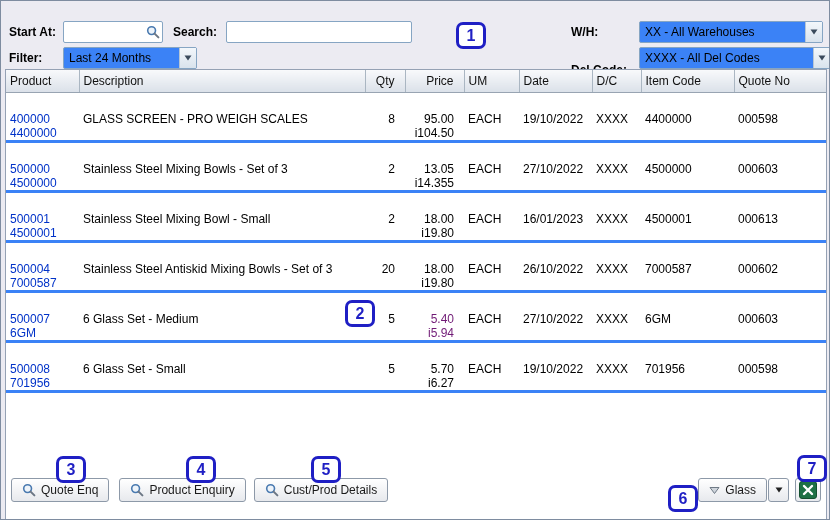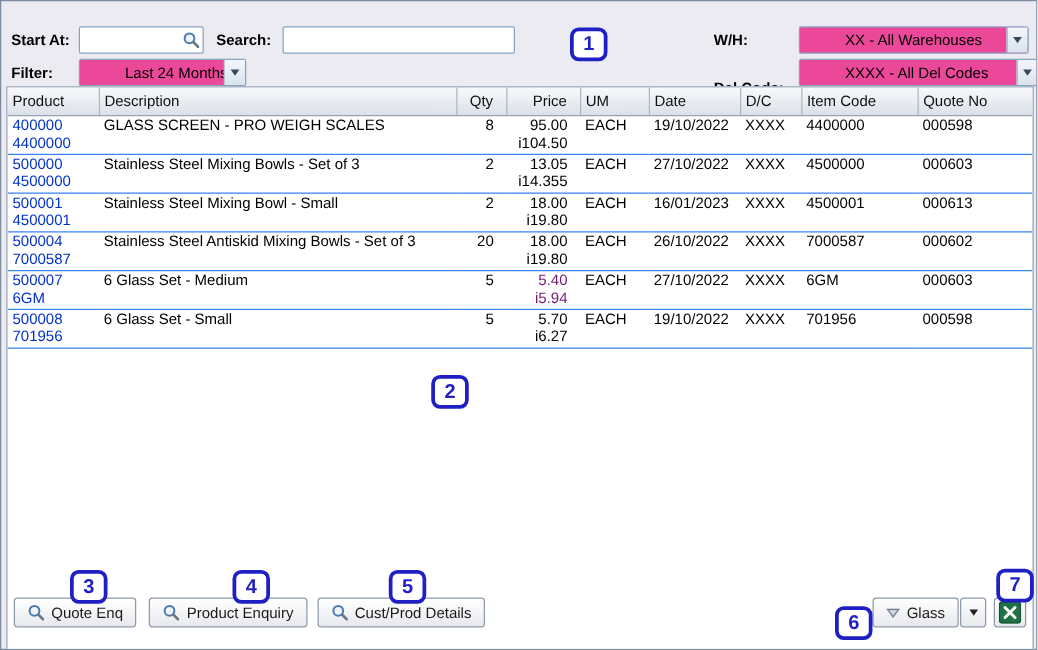--- a/index.html
+++ b/index.html
@@ -24,22 +24,22 @@
     border: none; background: transparent; padding: 0; cursor: pointer;
     display: flex; align-items: center; justify-content: center;
   }
 
   .textbox {
     position: absolute; height: 22px; border: 1px solid #86a5c3; border-radius: 2px;
     background: #fff; padding: 0 4px; font: 12px "Liberation Sans", sans-serif;
   }
 
   .combo {
-    position: absolute; height: 22px; background: #ec4899; border: 1px solid #86a5c3;
-    border-radius: 2px; display: flex; align-items: center; cursor: pointer; padding-left: 31px;
+    position: absolute; height: 22px; background: #3b82f6; border: 1px solid #86a5c3;
+    border-radius: 2px; display: flex; align-items: center; cursor: pointer;
   }
   .combo-value { flex: 1; padding-left: 5px; white-space: nowrap; overflow: hidden; color: #000; }
   .combo-arrow {
     width: 17px; height: 100%; display: flex; align-items: center; justify-content: center;
     background: linear-gradient(#f3f7fb, #d9e3ed); border-left: 1px solid #b7c6d4;
   }
 
   
   .grid-area {
     position: absolute; left: 4px; top: 68px; width: 822px; height: 486px;
@@ -48,22 +48,22 @@
   table.grid { border-collapse: collapse; table-layout: fixed; width: 820px; }
   .grid th {
     height: 22px; background: linear-gradient(#f8f9fb, #dbe1e9);
     border-right: 1px solid #aab6c2; border-bottom: 1px solid #98a4b2;
     font-weight: normal; text-align: left; padding: 0 4px; color: #111;
     cursor: pointer; white-space: nowrap;
   }
   .grid th:last-child { border-right: none; }
   .grid th.num { text-align: right; padding-right: 10px; }
   .grid td {
-    height: 31px; vertical-align: top; padding: 0 4px 0 4px;
-    border-bottom: 1px solid #3b82f6; color: #000; line-height: 14px;
+    height: 31px; vertical-align: top; padding: 19px 4px 0 4px;
+    border-bottom: 3px solid #3b82f6; color: #000; line-height: 14px;
     white-space: nowrap; overflow: hidden;
   }
   .grid td.num { text-align: right; padding-right: 10px; }
   .c-product span, .c-price span { display: block; line-height: 14px; }
   .c-product span { color: #0032c8; }
   .c-quote { color: #0032c8; }
   tr.price-red .c-price span { color: #701a75; }
 
   
   .bottom-bar {

